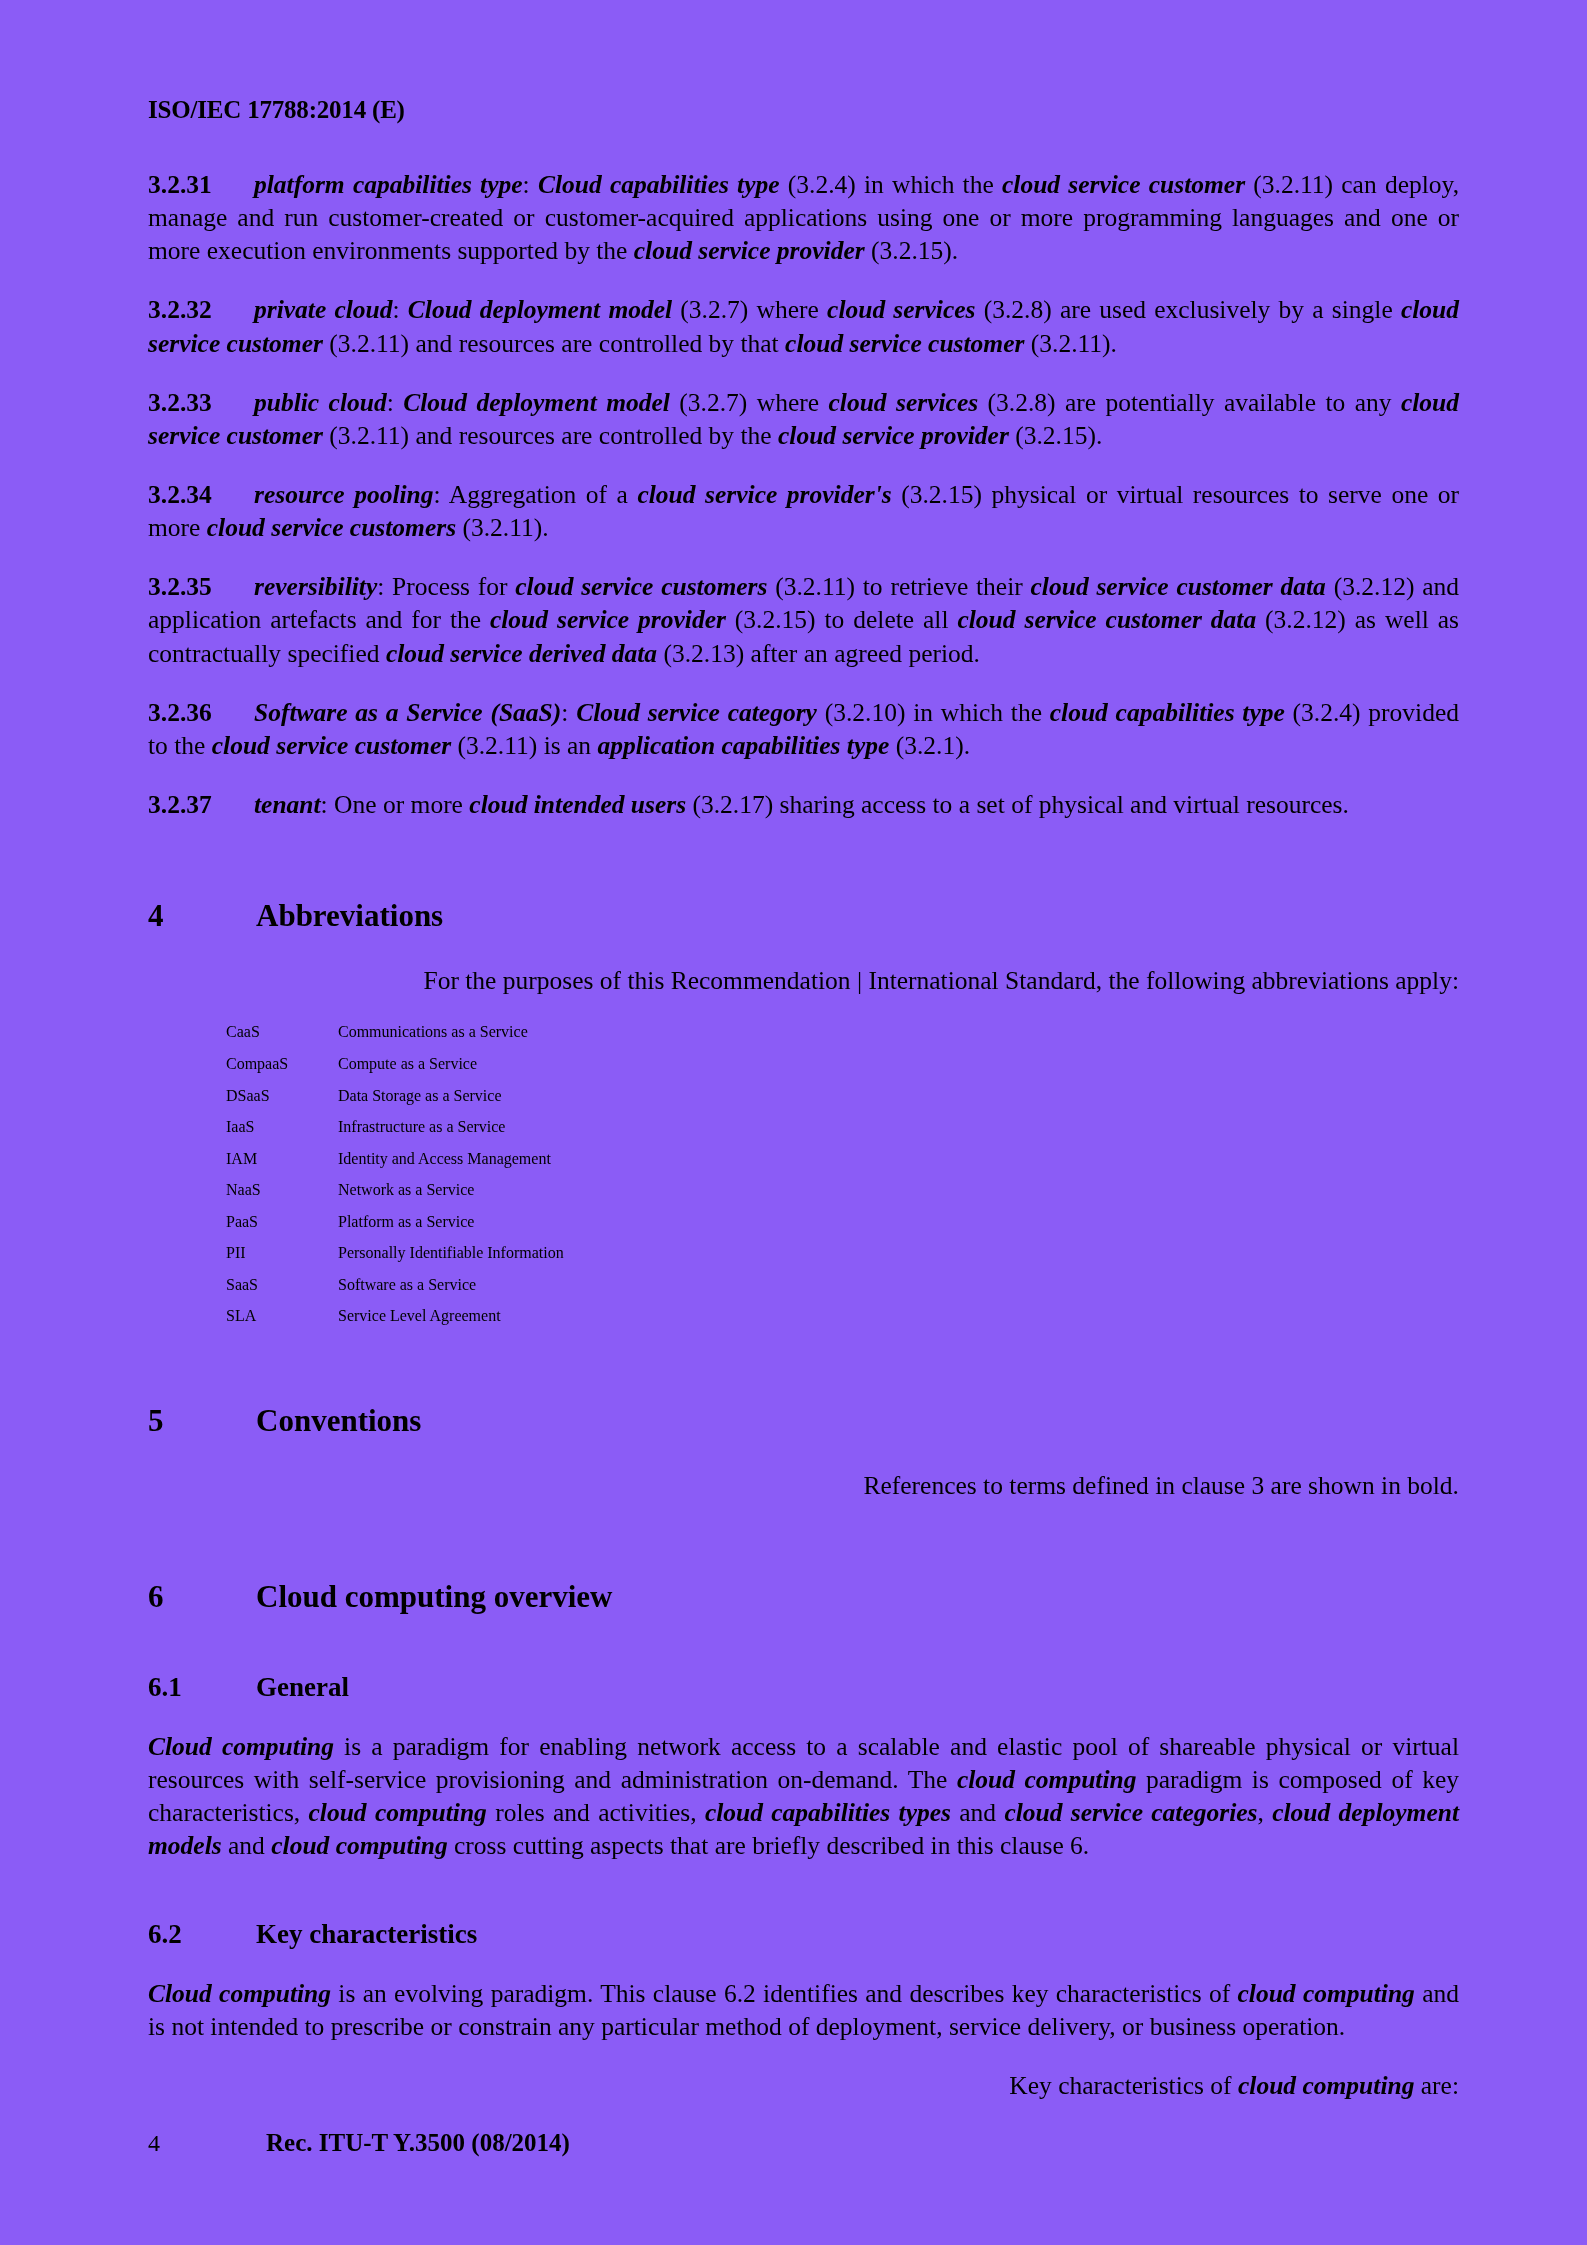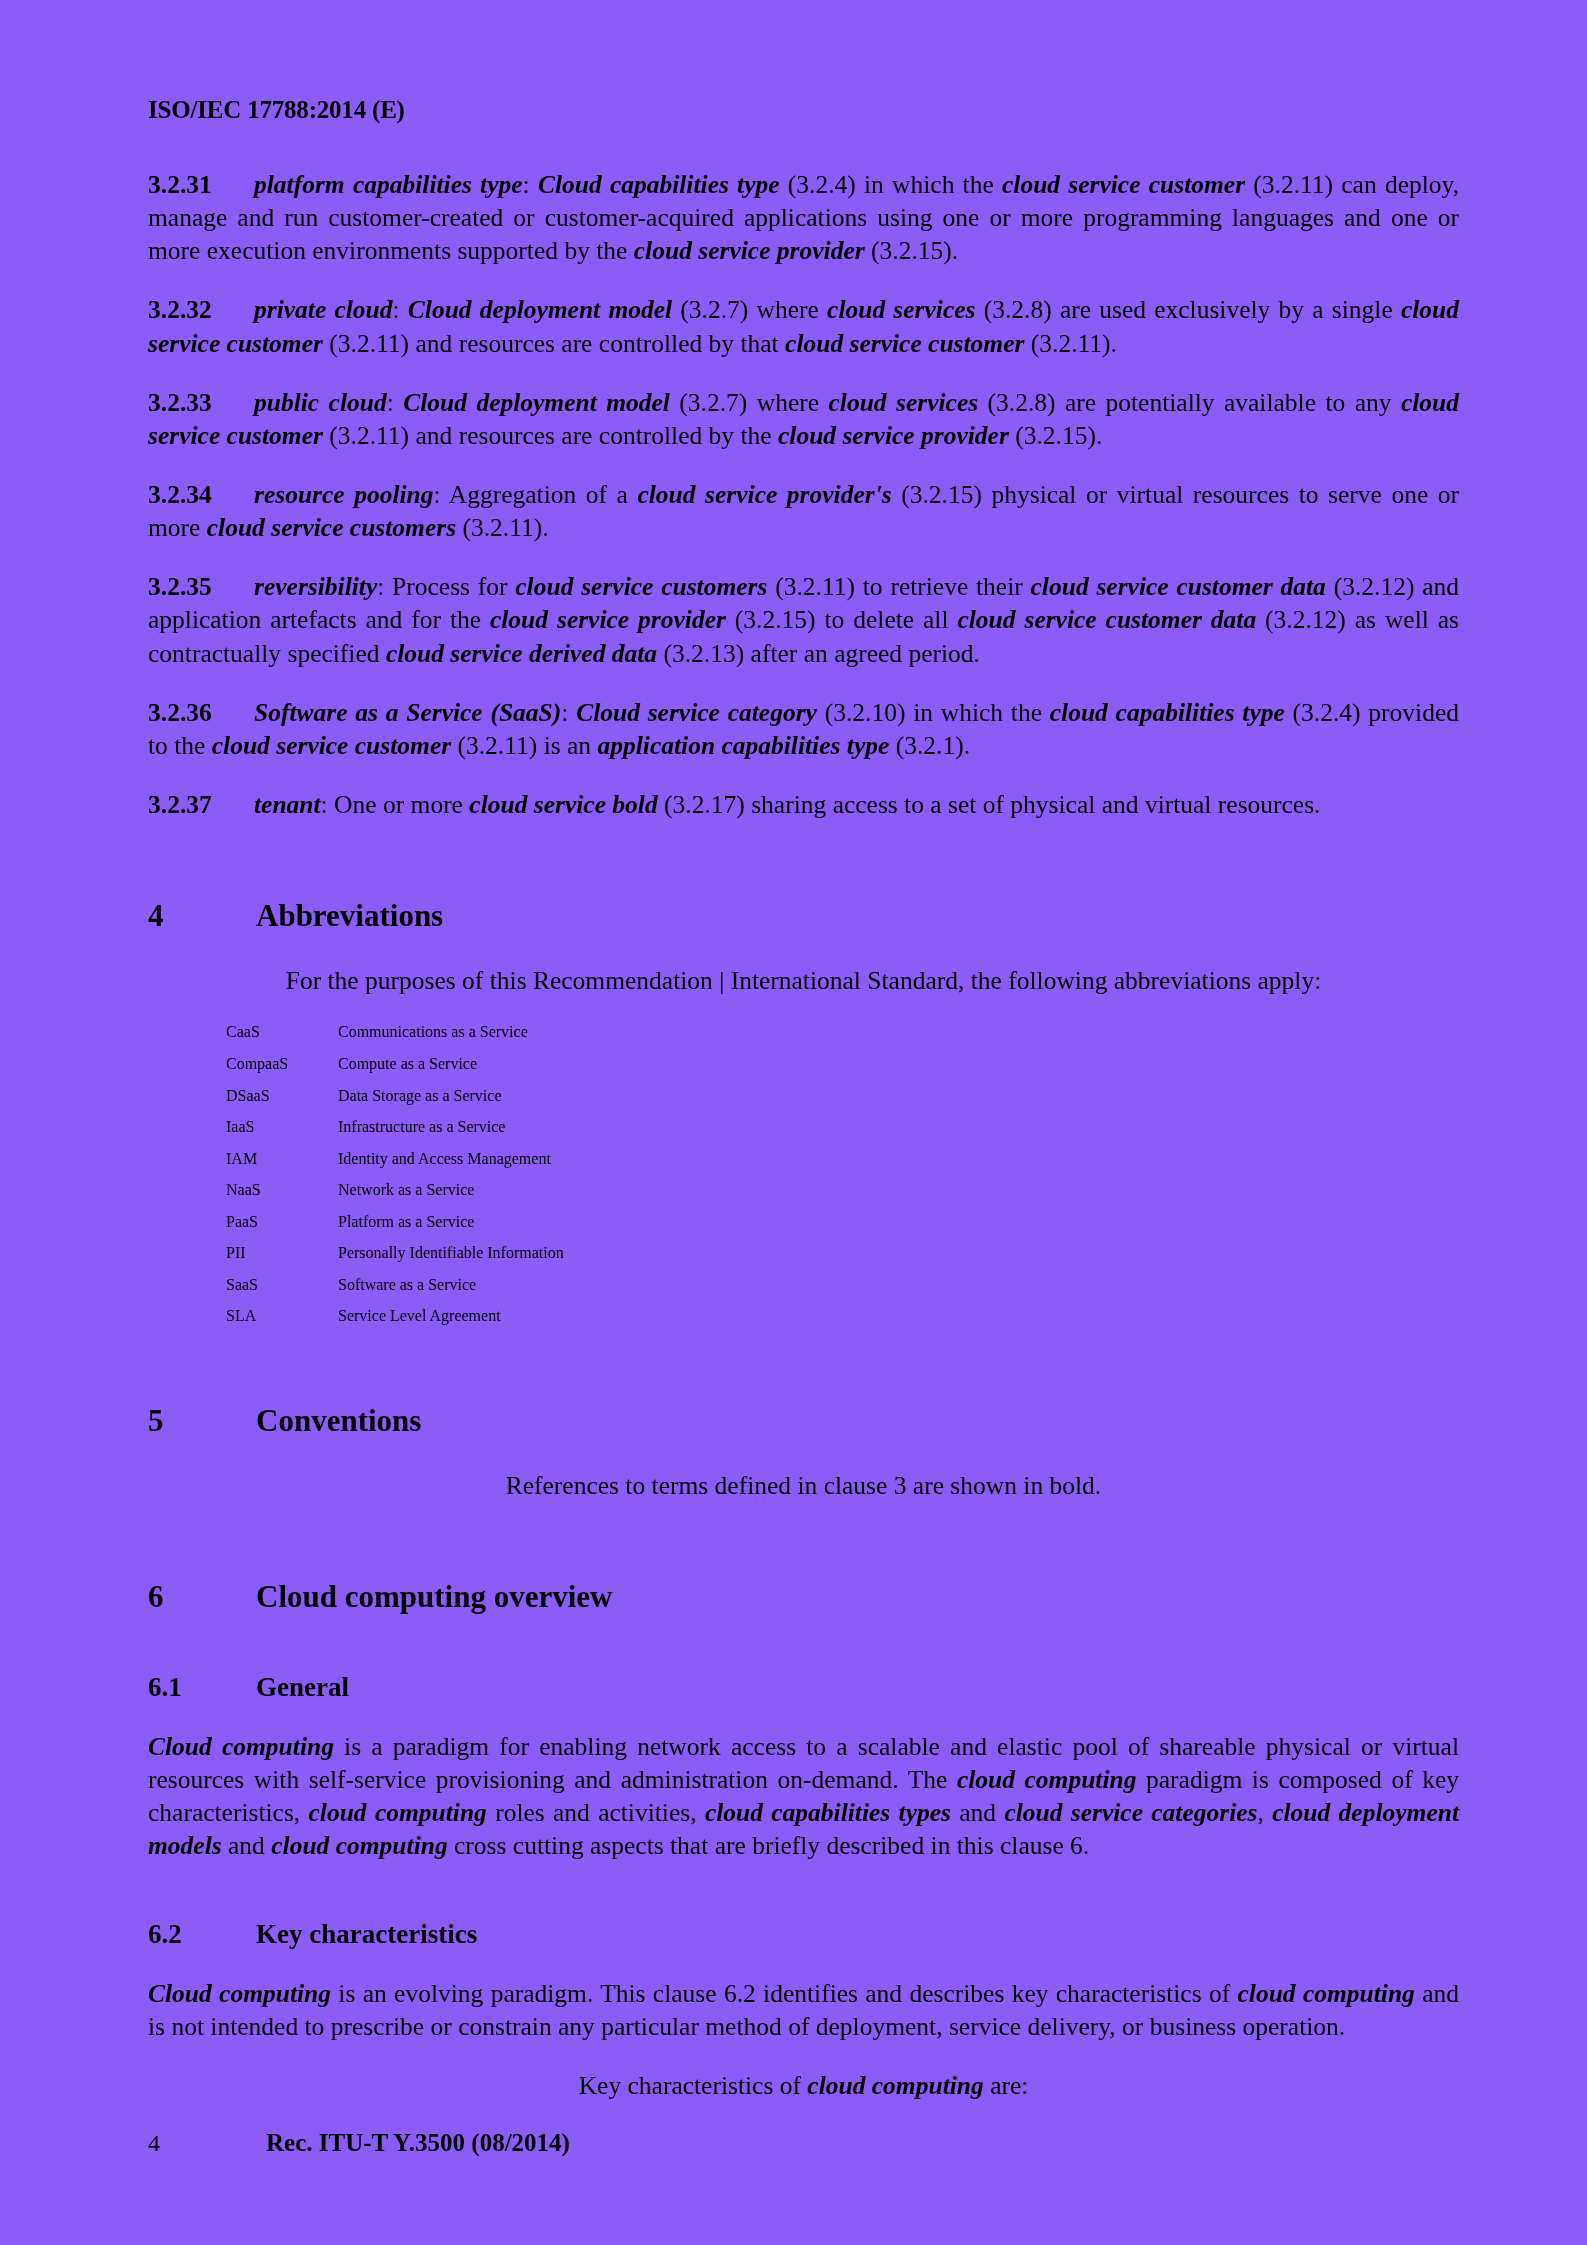--- a/index.html
+++ b/index.html
@@ -56,21 +56,21 @@
   .h2 .hnum {
     display: inline-block;
     width: 108px;
   }
   .body-p {
     font-size: 25.5px;
     line-height: 1.30;
     text-align: justify;
     margin: 0 0 26px 0;
   }
-  .body-p.nojust { text-align: center; }
+  .body-p.nojust { text-align: right; }
   
   .abbr-list {
     margin: 22px 0 0 0;
     padding: 0;
   }
   .abbr-row {
     display: flex;
     font-size: 16px;
     line-height: 1.16;
     margin-bottom: 13px;
@@ -109,21 +109,21 @@
 
   <div class="running-header">ISO/IEC 17788:2014 (E)</div>
 
   <div id="definitions-section">
       <p class="def"><span class="num">3.2.31</span><span><b>platform capabilities type</b>: <b>Cloud capabilities type</b> (3.2.4) in which the <b>cloud service customer</b> (3.2.11) can deploy, manage and run customer-created or customer-acquired applications using one or more programming languages and one or more execution environments supported by the <b>cloud service provider</b> (3.2.15).</span></p>
       <p class="def"><span class="num">3.2.32</span><span><b>private cloud</b>: <b>Cloud deployment model</b> (3.2.7) where <b>cloud services</b> (3.2.8) are used exclusively by a single <b>cloud service customer</b> (3.2.11) and resources are controlled by that <b>cloud service customer</b> (3.2.11).</span></p>
       <p class="def"><span class="num">3.2.33</span><span><b>public cloud</b>: <b>Cloud deployment model</b> (3.2.7) where <b>cloud services</b> (3.2.8) are potentially available to any <b>cloud service customer</b> (3.2.11) and resources are controlled by the <b>cloud service provider</b> (3.2.15).</span></p>
       <p class="def"><span class="num">3.2.34</span><span><b>resource pooling</b>: Aggregation of a <b>cloud service provider's</b> (3.2.15) physical or virtual resources to serve one or more <b>cloud service customers</b> (3.2.11).</span></p>
       <p class="def"><span class="num">3.2.35</span><span><b>reversibility</b>: Process for <b>cloud service customers</b> (3.2.11) to retrieve their <b>cloud service customer data</b> (3.2.12) and application artefacts and for the <b>cloud service provider</b> (3.2.15) to delete all <b>cloud service customer data</b> (3.2.12) as well as contractually specified <b>cloud service derived data</b> (3.2.13) after an agreed period.</span></p>
       <p class="def"><span class="num">3.2.36</span><span><b>Software as a Service (SaaS)</b>: <b>Cloud service category</b> (3.2.10) in which the <b>cloud capabilities type</b> (3.2.4) provided to the <b>cloud service customer</b> (3.2.11) is an <b>application capabilities type</b> (3.2.1).</span></p>
-      <p class="def"><span class="num">3.2.37</span><span><b>tenant</b>: One or more <b>cloud service bold</b> (3.2.17) sharing access to a set of physical and virtual resources.</span></p>
+      <p class="def"><span class="num">3.2.37</span><span><b>tenant</b>: One or more <b>cloud intended users</b> (3.2.17) sharing access to a set of physical and virtual resources.</span></p>
     </div>
 
   <div class="h1">
     <span class="hnum">4</span><span>Abbreviations</span>
   </div>
 
   <p class="body-p nojust">For the purposes of this Recommendation | International Standard, the following abbreviations apply:</p>
 
   <div class="abbr-list" id="abbreviations-list">
       <div class="abbr-row">

